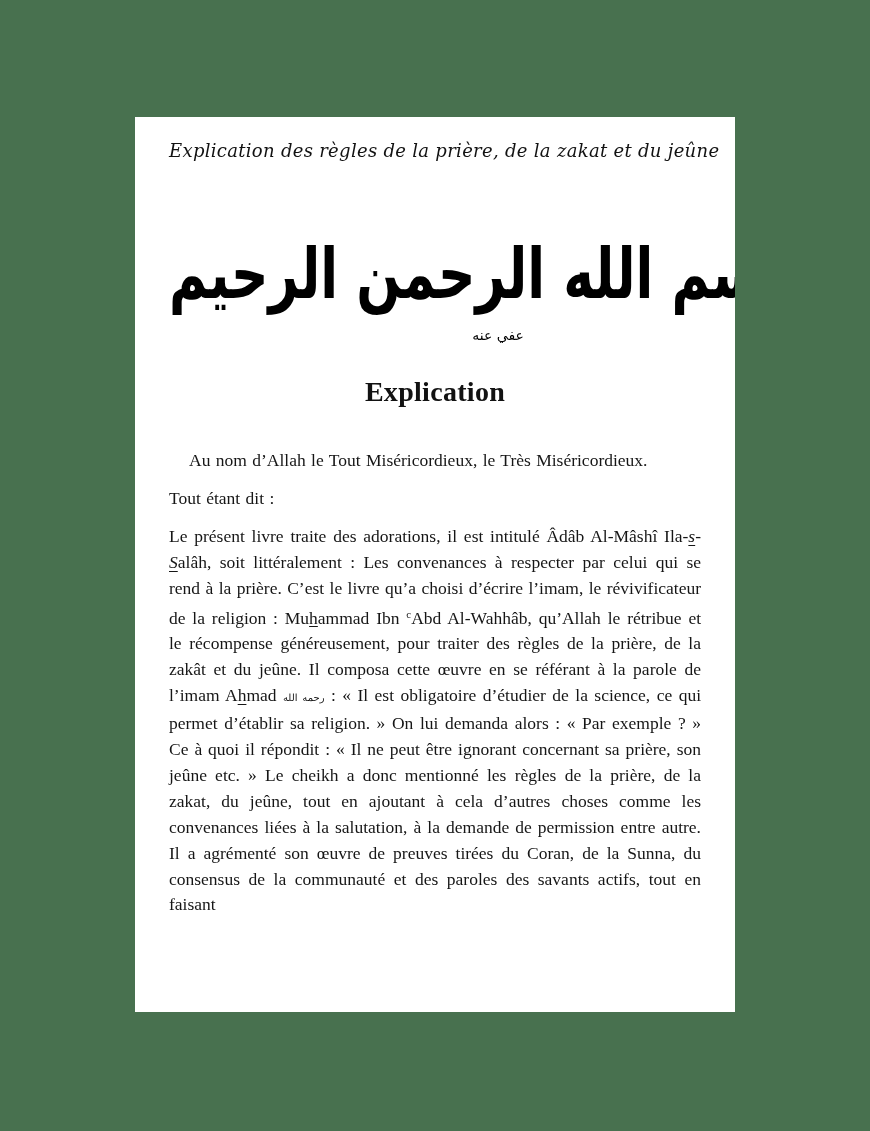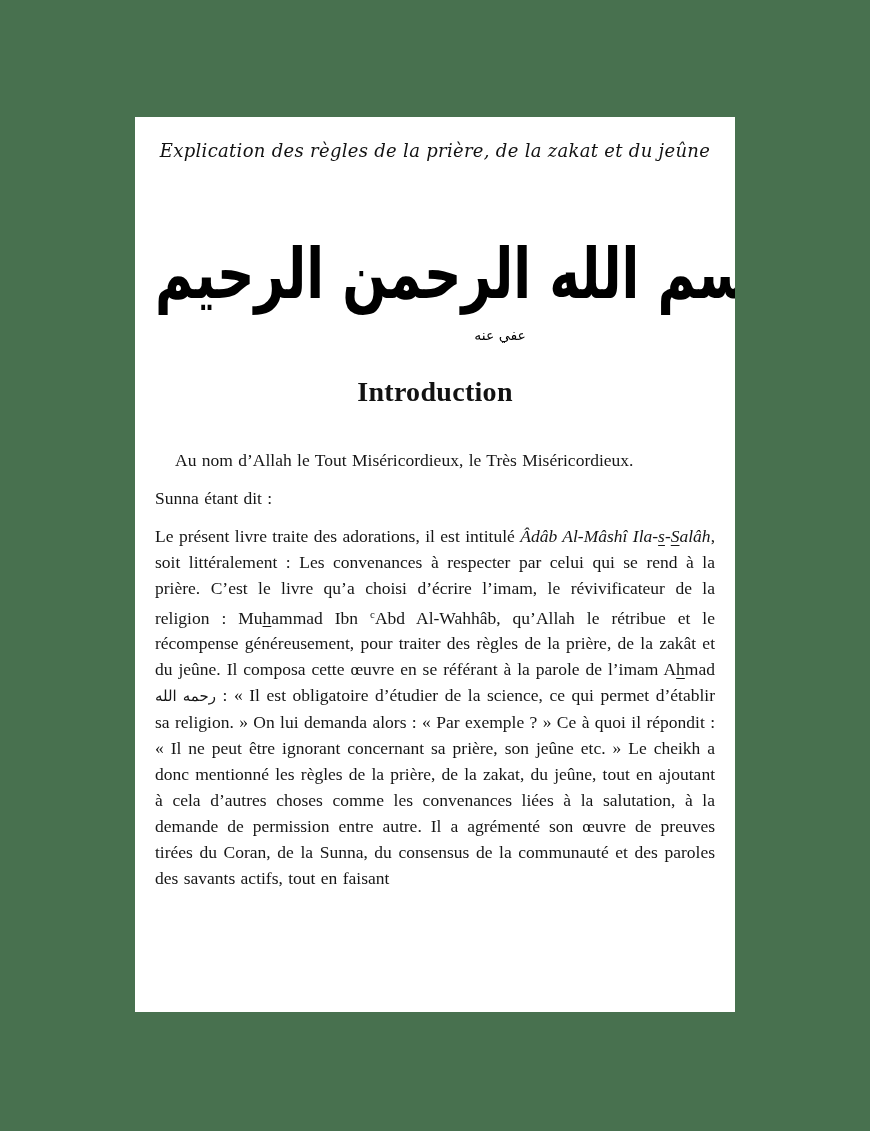--- a/index.html
+++ b/index.html
@@ -10,21 +10,21 @@
     overflow: hidden;
     font-family: "Liberation Serif", serif;
   }
   .page {
     position: relative;
     width: 600px;
     height: 895px;
     margin: 117px auto 0;
     background: #ffffff;
     box-sizing: border-box;
-    padding: 23px 20px 0;
+    padding: 23px 34px 0;
     overflow: hidden;
   }
   .running-header {
     text-align: center;
     font-family: "DejaVu Serif", serif;
     font-style: italic;
     font-size: 18px;
     letter-spacing: 0.3px;
     color: #121212;
     white-space: nowrap;
@@ -69,36 +69,36 @@
     margin-top: 40px;
     font-size: 17.5px;
     line-height: 25.9px;
     text-align: justify;
     word-spacing: 1px;
     color: #161616;
   }
   .para { margin: 0 0 12px; }
   .para.first { text-indent: 20px; }
   .u  { text-decoration: underline; text-decoration-thickness: 1px; text-underline-offset: 3px; }
-  .i  { font-style: italic; }
+  .i  { }
   .iu { font-style: italic; text-decoration: underline; text-decoration-thickness: 1px; text-underline-offset: 3px; }
   .sup { font-size: 0.62em; vertical-align: 0.55em; }
-  .orn { font-family: Liberation Serif, serif; font-size: 15px; direction: rtl; unicode-bidi: embed; }
+  .orn { font-family: Liberation Sans, sans-serif; font-size: 10px; direction: rtl; unicode-bidi: embed; }
 </style>
 </head>
 <body>
 
 <div class="page">
   <div class="running-header">Explication des règles de la prière, de la zakat et du jeûne</div>
 
   <div class="bismillah-wrap">
     <div class="bismillah">بسم الله الرحمن الرحيم</div>
     <div class="calligrapher-mark">عفي عنه</div>
   </div>
 
-  <h1 class="section-title">Introduction</h1>
+  <h1 class="section-title">Explication</h1>
 
   <div class="body-text" id="paragraphs">
       <p class="para first"><span>Au nom d’Allah le Tout Miséricordieux, le Très Miséricordieux.</span></p>
-      <p class="para"><span>Sunna étant dit :</span></p>
+      <p class="para"><span>Tout étant dit :</span></p>
       <p class="para"><span>Le présent livre traite des adorations, il est intitulé </span><span class="i">Âdâb Al-Mâshî Ila-</span><span class="iu">s</span><span class="i">-</span><span class="iu">S</span><span class="i">alâh</span><span>, soit littéralement : Les convenances à respecter par celui qui se rend à la prière. C’est le livre qu’a choisi d’écrire l’imam, le révivificateur de la religion : Mu</span><span class="u">h</span><span>ammad Ibn </span><span class="sup">c</span><span>Abd Al-Wahhâb, qu’Allah le rétribue et le récompense généreusement, pour traiter des règles de la prière, de la zakât et du jeûne. Il composa cette œuvre en se référant à la parole de l’imam A</span><span class="u">h</span><span>mad </span><span class="orn">رحمه الله</span><span> : « Il est obligatoire d’étudier de la science, ce qui permet d’établir sa religion. » On lui demanda alors : « Par exemple ? » Ce à quoi il répondit : « Il ne peut être ignorant concernant sa prière, son jeûne etc. » Le cheikh a donc mentionné les règles de la prière, de la zakat, du jeûne, tout en ajoutant à cela d’autres choses comme les convenances liées à la salutation, à la demande de permission entre autre. Il a agrémenté son œuvre de preuves tirées du Coran, de la Sunna, du consensus de la communauté et des paroles des savants actifs, tout en faisant</span></p>
     </div>
 </div>
 
 </body></html>

